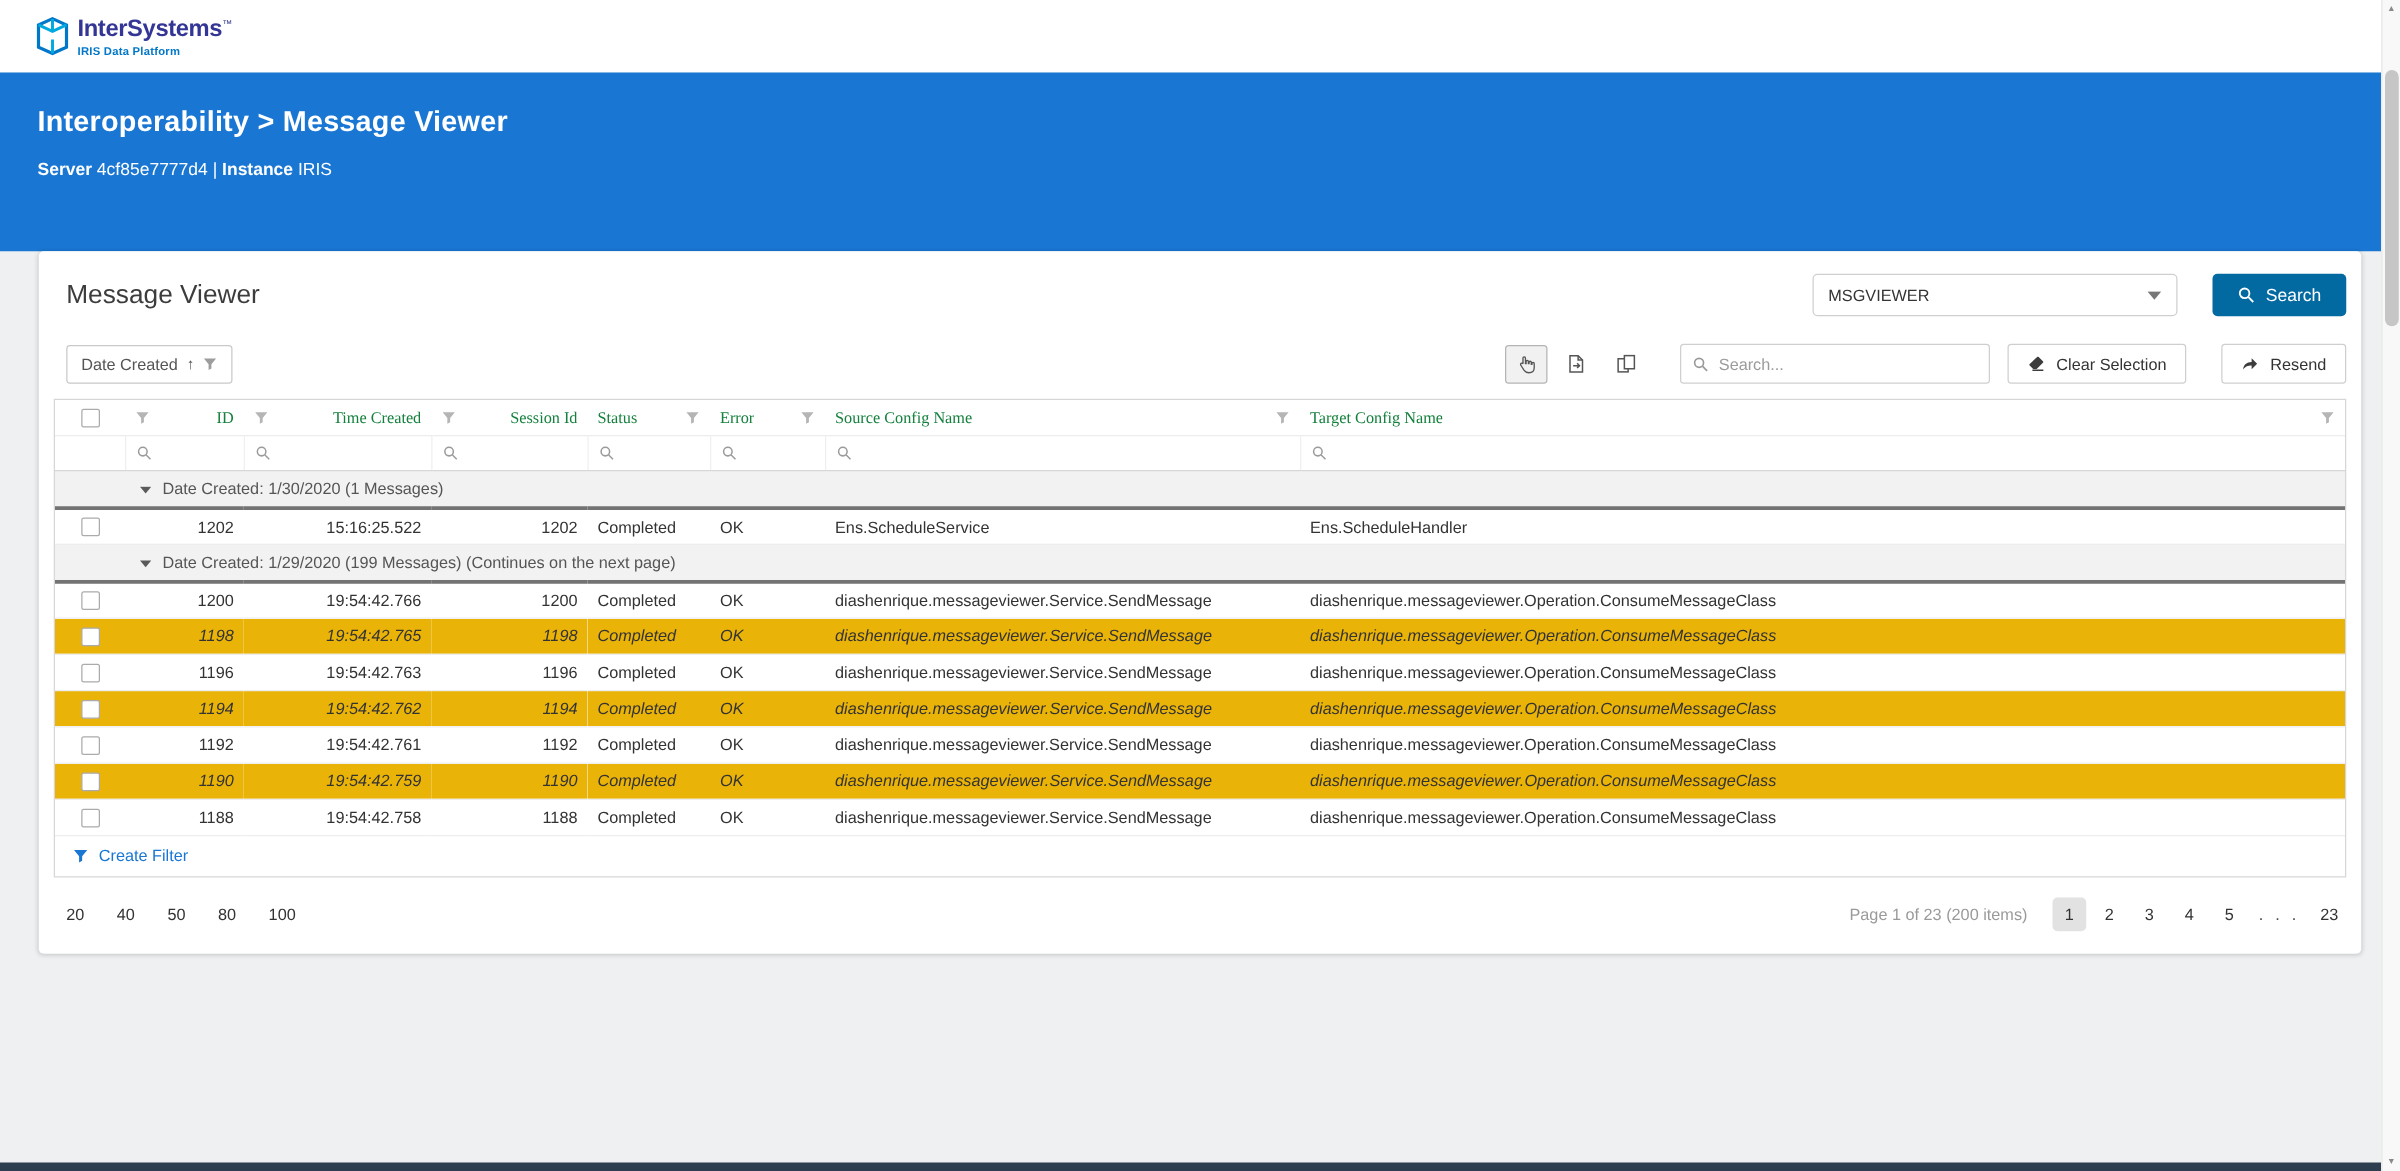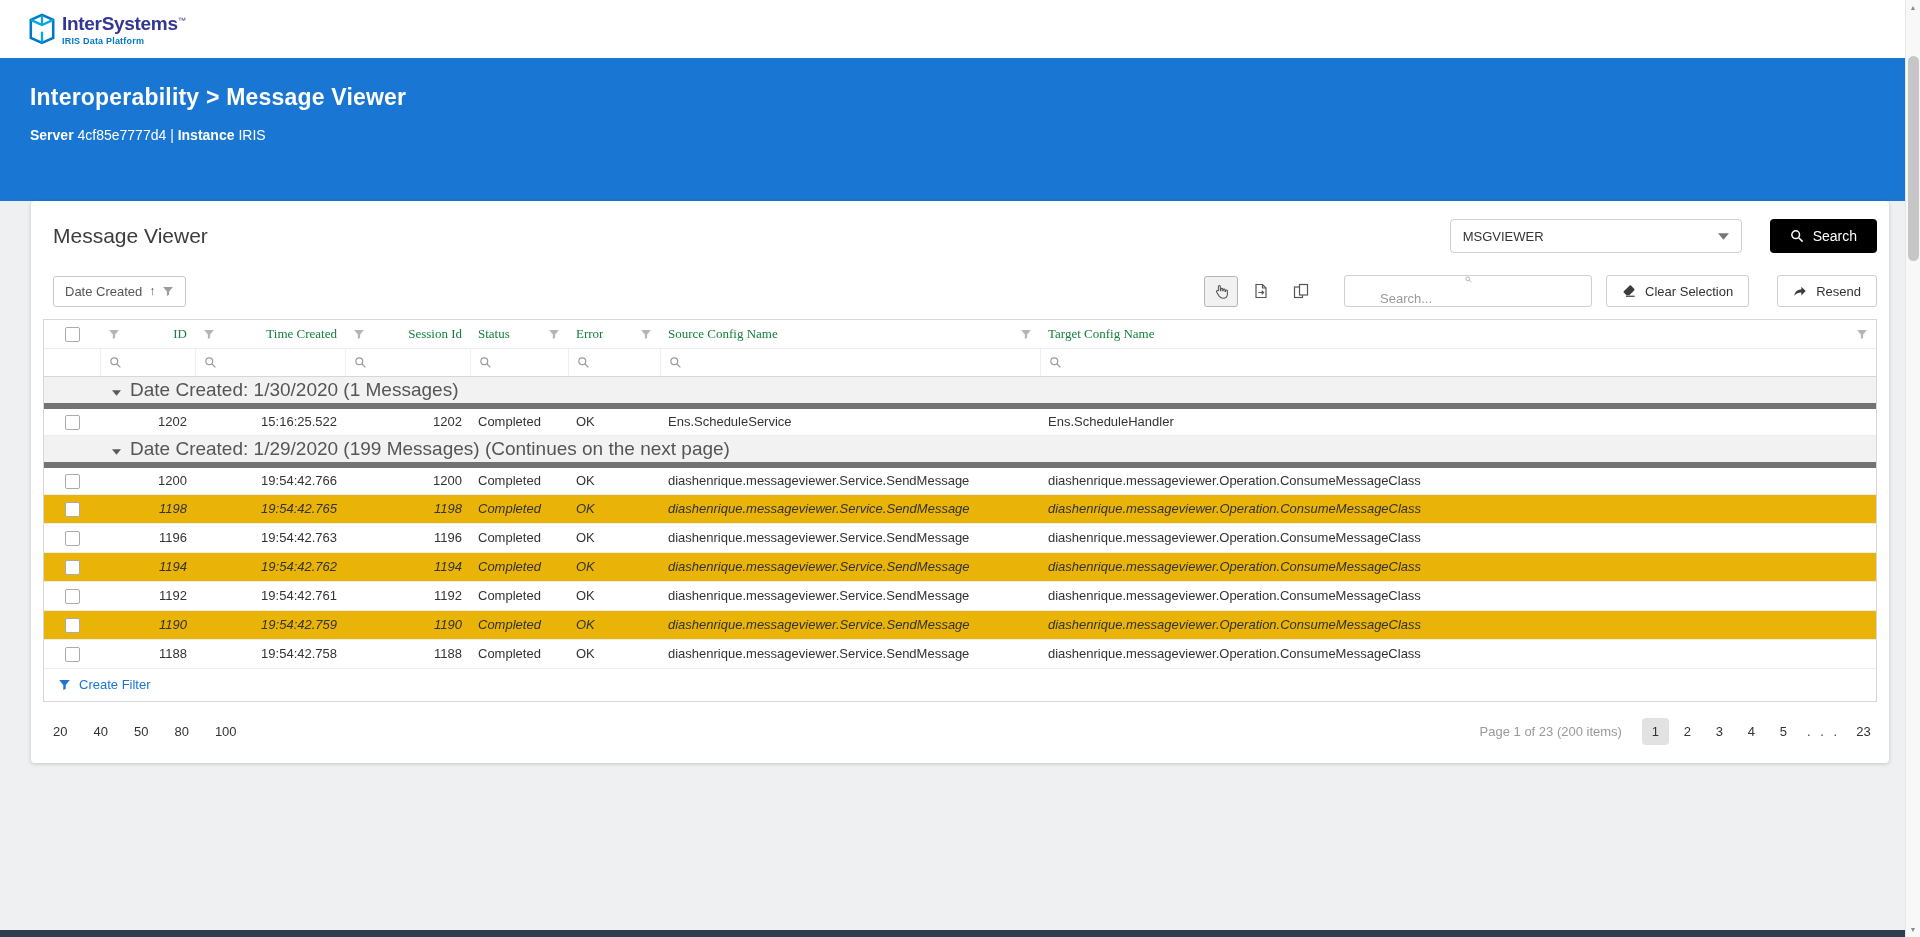--- a/index.html
+++ b/index.html
@@ -24,37 +24,37 @@
   .card { margin:0 31px; background:#fff; border-radius:4px;
           box-shadow:0 1px 4px rgba(0,0,0,.18); padding-bottom:18px; }
 
   .card-head { display:flex; justify-content:space-between; align-items:center;
                padding:18px 12px 14px 22px; }
   .card-title { font-size:21px; font-weight:400; color:#3c3c3c; }
   .card-head-right { display:flex; align-items:center; }
   .ns-select { width:292px; height:34px; border:1px solid #cfcfcf; border-radius:4px;
                background:#fff; display:flex; align-items:center; justify-content:space-between;
                padding:14px 12px; font-size:13px; color:#333; cursor:pointer; }
-  .btn-primary { height:34px; margin-left:28px; background:#000000; border:none; border-radius:4px;
+  .btn-primary { height:34px; margin-left:28px; background:#0369a1; border:none; border-radius:4px;
                  color:#fff; font-size:14px; padding:0 20px; display:flex; align-items:center;
                  gap:9px; cursor:pointer; font-family:inherit; }
 
   
   .toolbar { display:flex; justify-content:space-between; align-items:center; padding:8px 12px 12px 22px; }
   .sort-btn { height:31px; border:1px solid #c9c9c9; background:#fff; border-radius:3px;
               display:flex; align-items:center; gap:7px; padding:0 11px; font-size:13px;
               color:#555; cursor:pointer; font-family:inherit; }
   .sort-btn .arrow { font-size:12px; color:#555; }
   .toolbar-right { display:flex; align-items:center; }
   .icon-btn { width:34px; height:31px; display:flex; align-items:center; justify-content:center;
               background:transparent; border:1px solid transparent; border-radius:3px;
               cursor:pointer; margin-left:6px; }
   .icon-btn.active { border-color:#b5b5b5; background:#f1f1f1; }
   .search-box { width:248px; height:32px; border:1px solid #cfcfcf; border-radius:3px; background:#fff;
-                display:flex; align-items:center; gap:8px; padding:0 9px; margin-left:26px;flex-direction:column; }
+                display:flex; align-items:center; gap:8px; padding:0 9px; margin-left:26px; }
   .search-box input { border:none; outline:none; flex:1; font-size:13px; color:#333;
                       font-family:inherit; background:transparent; }
   .search-box input::placeholder { color:#9b9b9b; }
   .btn-light { height:32px; border:1px solid #cfcfcf; background:#fff; border-radius:3px;
                display:flex; align-items:center; gap:9px; padding:0 15px; font-size:13px;
                color:#333; cursor:pointer; font-family:inherit; }
   .btn-clear { margin-left:14px; }
   .btn-resend { margin-left:28px; }
 
   
@@ -67,22 +67,22 @@
   .hcell.txt .funnel-wrap { margin-left:auto; }
   .funnel-wrap { display:flex; align-items:center; cursor:pointer; }
   .cap { cursor:pointer; white-space:nowrap; overflow:hidden; }
   .cb-col { text-align:center !important; }
   .checkbox { width:15px; height:15px; border:1px solid #ababab; border-radius:2px;
               background:#fff; display:inline-block; vertical-align:middle; cursor:pointer; }
   .search-row th { height:28px; border-bottom:1px solid #d7d7d7; border-left:1px solid #efefef; }
   .search-row th:first-child { border-left:none; }
   .mag-wrap { display:flex; align-items:center; padding-left:8px; cursor:text; }
 
-  .group-row td { height:30px; background:#f2f2f2; color:#555; font-size:19px;
-                  padding-left:68px; border-bottom:6px solid #737373; cursor:pointer; }
+  .group-row td { height:30px; background:#f2f2f2; color:#555; font-size:13px;
+                  padding-left:68px; border-bottom:3px solid #737373; cursor:pointer; }
   .group-row .caret { margin-right:9px; }
   .data-row td { height:29px; padding:0 8px; color:#333; border-bottom:1px solid #ededed;
                  white-space:nowrap; overflow:hidden; text-overflow:ellipsis; background:#fff; }
   .data-row.alt td { background:#eab308;font-style:italic; }
   .data-row td.num { text-align:right; }
   .data-row td.cb { text-align:center; }
 
   .create-filter-row { height:32px; display:flex; align-items:center; gap:8px;
                        padding-left:14px; color:#1976d2; font-size:13px; cursor:pointer; }
   .create-filter-row span { color:#1976d2; }

